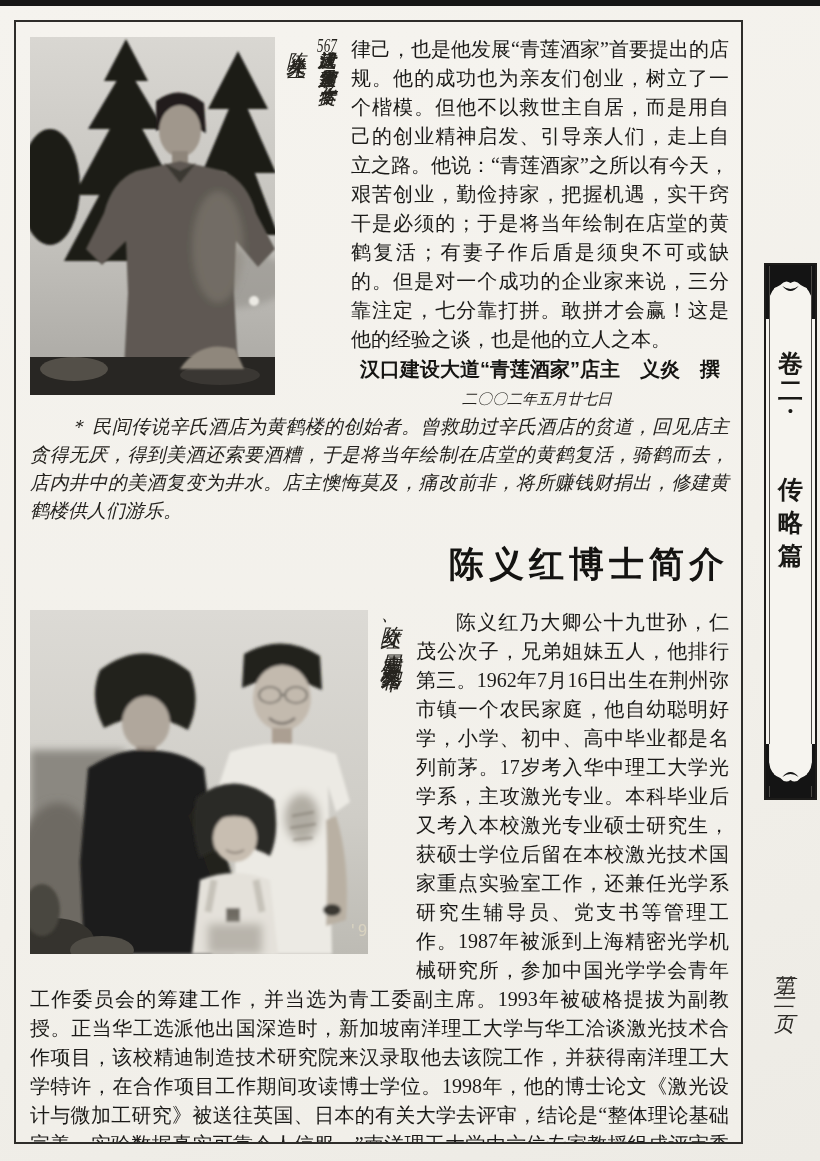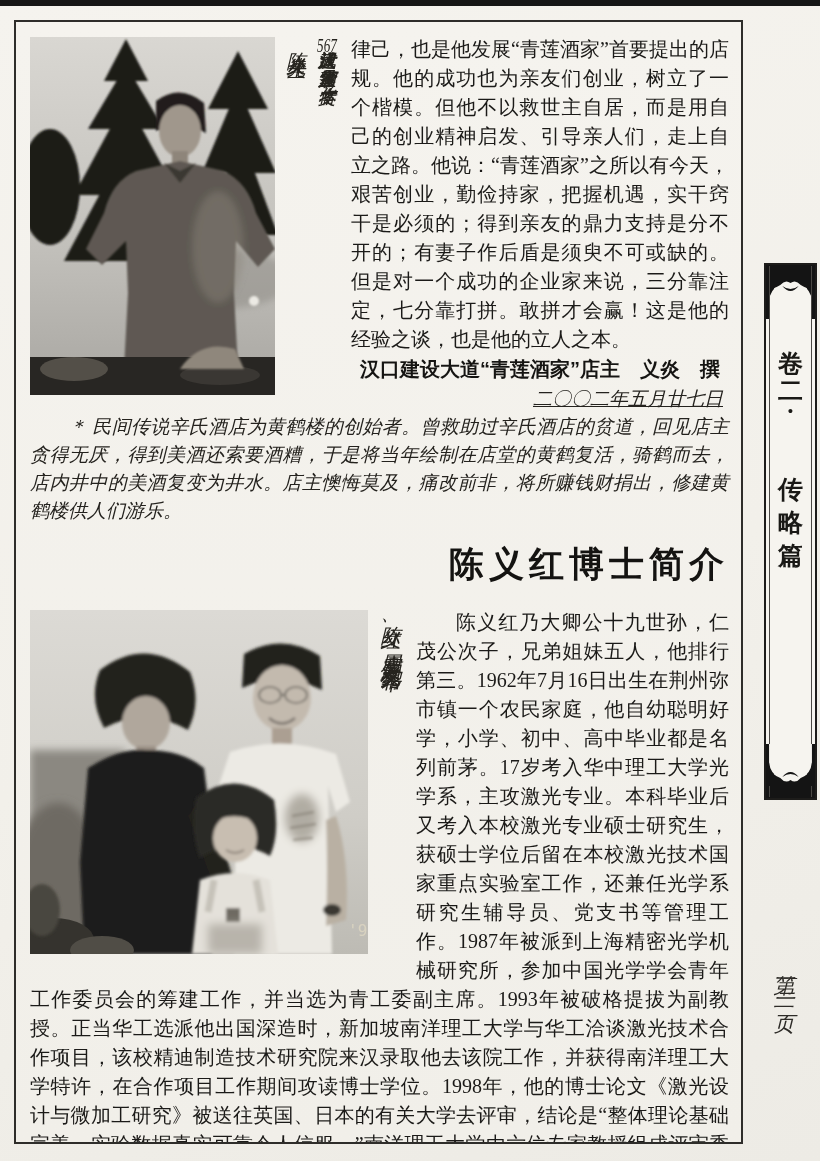--- a/index.html
+++ b/index.html
@@ -34,21 +34,21 @@
 
   .body-text {
     font-size:20px; line-height:29px; text-align:justify; text-justify:inter-character;
     color:#1b1a18;
   }
   .indent { text-indent:2em; }
   .attribution {
     font-family:"Liberation Sans","DejaVu Sans",sans-serif; font-weight:700;
     font-size:20px; line-height:31px; text-align:center; color:#151412;margin-left:32px;
   }
-  .date-line { font-size:19px; line-height:28px; text-align:right; padding-right:6px; color:#24221e;text-decoration:underline; }
+  .date-line { font-size:15px; line-height:28px; text-align:center; padding-right:6px; color:#24221e; }
   .footnote { font-size:19px; line-height:28px; text-align:justify; text-justify:inter-character; text-indent:2em; color:#24221e; }
 
   .title {
     clear:both; text-align:right; font-family:"Liberation Sans","DejaVu Sans",sans-serif;
     font-weight:700; font-size:35px; letter-spacing:5px; color:#141311;
     margin:16px 0 20px 0;
   }
 
   
   .banner {
@@ -122,21 +122,21 @@
           <rect x="0" y="320" width="245" height="38" fill="#282623"></rect>
           <ellipse cx="44" cy="332" rx="34" ry="12" fill="#534f48"></ellipse>
           <ellipse cx="190" cy="338" rx="40" ry="10" fill="#3a3733"></ellipse>
           <path d="M150,332 Q170,302 205,312 L214,332 Z" fill="#8f877c" filter="url(#bl1)"></path>
         </svg>
         <div class="vcaptions">
           <div class="vcol kaiti caption-name">陈义炎先生</div>
           <div class="vcol kaiti caption-role"><span>武汉建设大道</span><span class="tcy">567</span><span>号青莲酒家店主、本文作者</span></div>
         </div>
       </div>
-      <p class="body-text">律己，也是他发展“青莲酒家”首要提出的店规。他的成功也为亲友们创业，树立了一个楷模。但他不以救世主自居，而是用自己的创业精神启发、引导亲人们，走上自立之路。他说：“青莲酒家”之所以有今天，艰苦创业，勤俭持家，把握机遇，实干窍干是必须的；得到亲友的鼎力支持是分不开的；有妻子作后盾是须臾不可或缺的。但是对一个成功的企业家来说，三分靠注定，七分靠打拼。敢拼才会赢！这是他的经验之谈，也是他的立人之本。</p>
+      <p class="body-text">律己，也是他发展“青莲酒家”首要提出的店规。他的成功也为亲友们创业，树立了一个楷模。但他不以救世主自居，而是用自己的创业精神启发、引导亲人们，走上自立之路。他说：“青莲酒家”之所以有今天，艰苦创业，勤俭持家，把握机遇，实干窍干是必须的；于是将当年绘制在店堂的黄鹤复活；有妻子作后盾是须臾不可或缺的。但是对一个成功的企业家来说，三分靠注定，七分靠打拼。敢拼才会赢！这是他的经验之谈，也是他的立人之本。</p>
       <p class="attribution">汉口建设大道“青莲酒家”店主　义炎　撰</p>
       <p class="date-line kaiti">二〇〇二年五月廿七日</p>
       <p class="footnote kaiti">＊ 民间传说辛氏酒店为黄鹤楼的创始者。曾救助过辛氏酒店的贫道，回见店主贪得无厌，得到美酒还索要酒糟，于是将当年绘制在店堂的黄鹤复活，骑鹤而去，店内井中的美酒复变为井水。店主懊悔莫及，痛改前非，将所赚钱财捐出，修建黄鹤楼供人们游乐。</p>
     </div>
 
     <h1 class="title">陈义红博士简介</h1>
 
     <div class="band band2">
       <div class="photo-block">
         <svg class="photo photo2" viewBox="0 0 338 344" aria-hidden="true">

